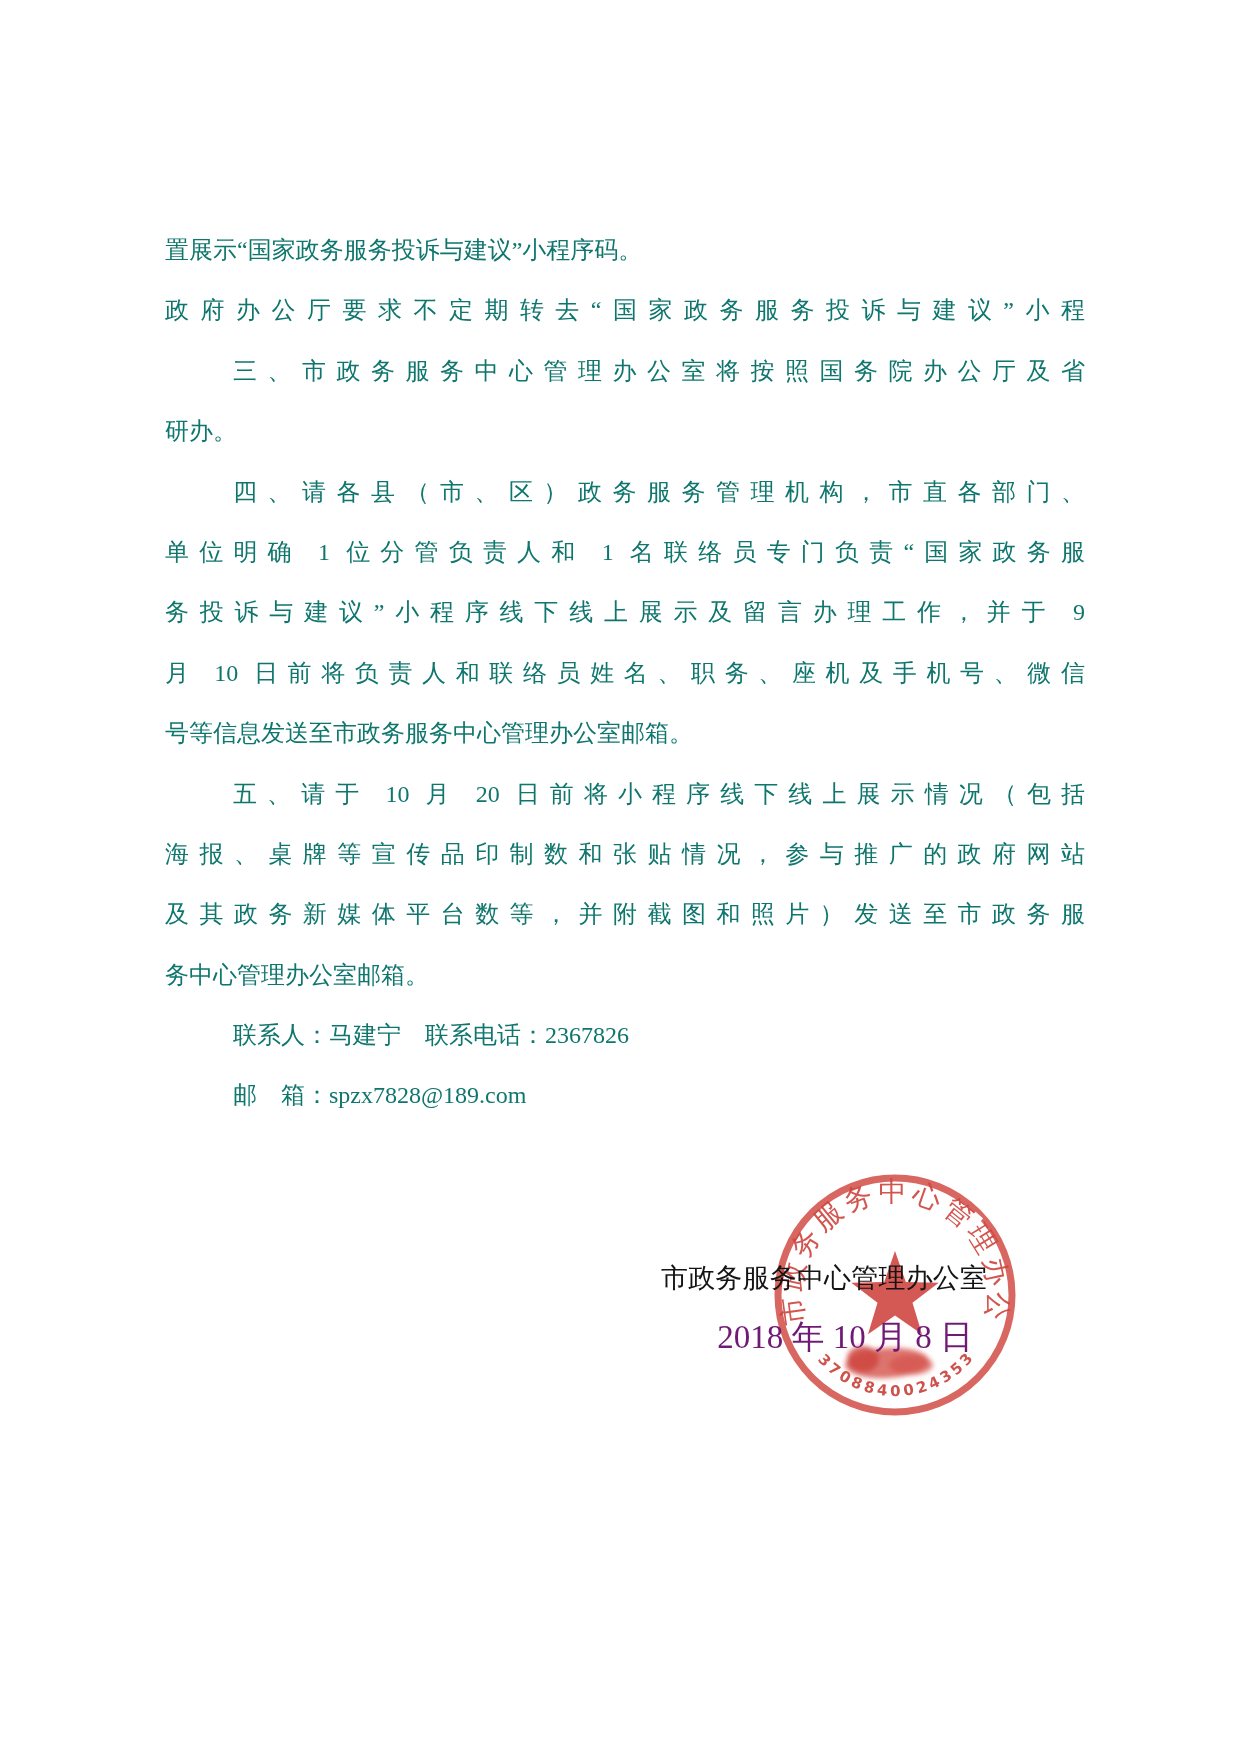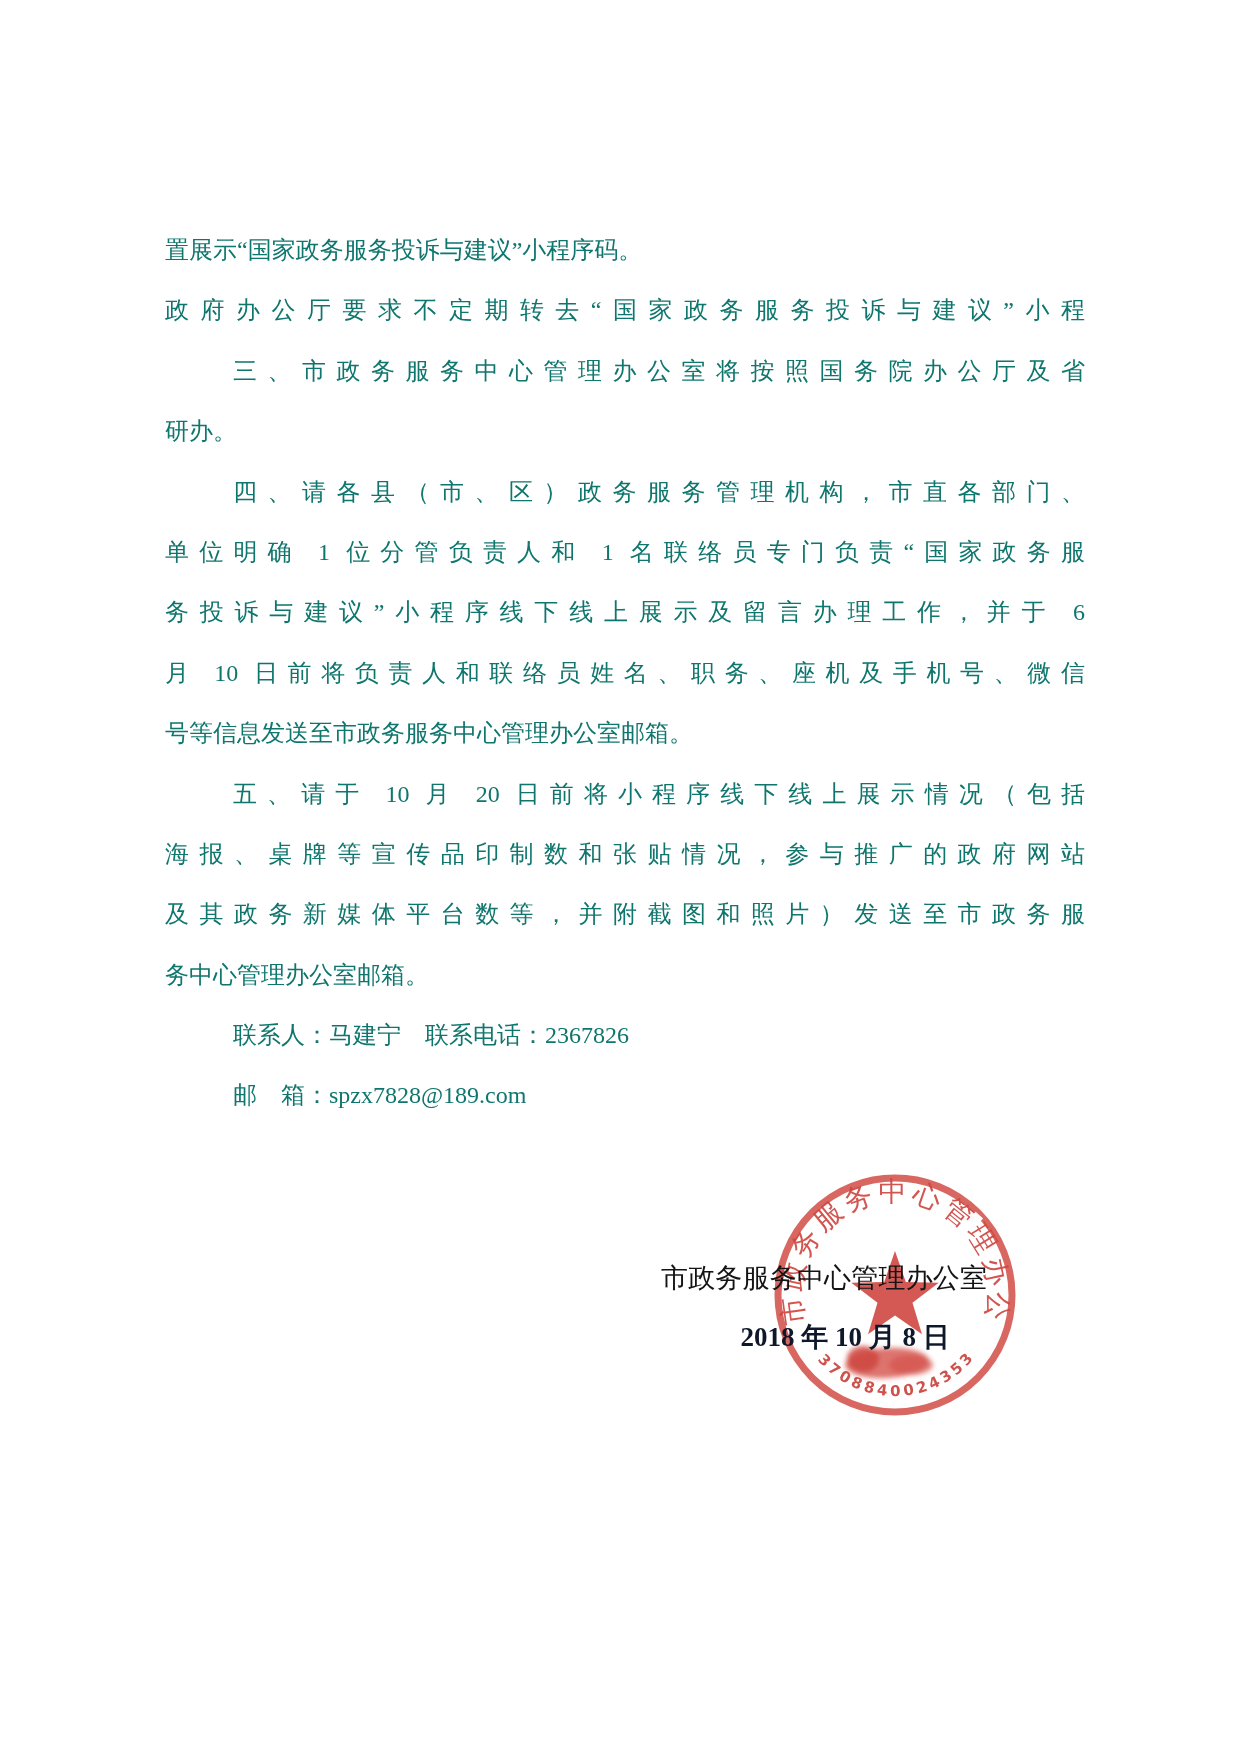--- a/index.html
+++ b/index.html
@@ -11,22 +11,22 @@
             font-size:24px;z-index:2;}
   .line{height:60.4px;line-height:60.4px;white-space:nowrap;}
   .line.j{white-space:normal;text-align:justify;text-align-last:justify;}
   .line.ind{padding-left:68px;}
   .line.j.ind{width:852px;}
 
   
   .sig{position:absolute;left:661px;top:1258px;width:326px;color:#141414;
        font-size:27px;line-height:40px;text-align:justify;text-align-last:justify;
        white-space:nowrap;z-index:2;}
-  .date{position:absolute;left:680px;top:1318px;width:330px;color:#0f172a;
-        font-size:27px;line-height:38px;text-align:center;white-space:nowrap;z-index:2;font-weight:bold;}
+  .date{position:absolute;left:680px;top:1318px;width:330px;color:#701a75;
+        font-size:33px;line-height:38px;text-align:center;white-space:nowrap;z-index:2;}
 
   
   .seal{position:absolute;left:769px;top:1169px;width:252px;height:252px;z-index:1;}
   .seal svg{display:block;}
 </style>
 </head>
 <body>
 
 <div class="page">
 
@@ -62,21 +62,21 @@
     </svg>
   </div>
 
   <div class="doc-body">
     <div class="line">置展示“国家政务服务投诉与建议”小程序码。</div>
     <div class="line j">政府办公厅要求不定期转去“国家政务服务投诉与建议”小程</div>
     <div class="line j ind">三、市政务服务中心管理办公室将按照国务院办公厅及省</div>
     <div class="line">研办。</div>
     <div class="line j ind">四、请各县（市、区）政务服务管理机构，市直各部门、</div>
     <div class="line j">单位明确 1 位分管负责人和 1 名联络员专门负责“国家政务服</div>
-    <div class="line j">务投诉与建议”小程序线下线上展示及留言办理工作，并于 6</div>
+    <div class="line j">务投诉与建议”小程序线下线上展示及留言办理工作，并于 9</div>
     <div class="line j">月 10 日前将负责人和联络员姓名、职务、座机及手机号、微信</div>
     <div class="line">号等信息发送至市政务服务中心管理办公室邮箱。</div>
     <div class="line j ind">五、请于 10 月 20 日前将小程序线下线上展示情况（包括</div>
     <div class="line j">海报、桌牌等宣传品印制数和张贴情况，参与推广的政府网站</div>
     <div class="line j">及其政务新媒体平台数等，并附截图和照片）发送至市政务服</div>
     <div class="line">务中心管理办公室邮箱。</div>
     <div class="line ind">联系人：马建宁　联系电话：2367826</div>
     <div class="line ind">邮　箱：spzx7828@189.com</div>
   </div>
 

